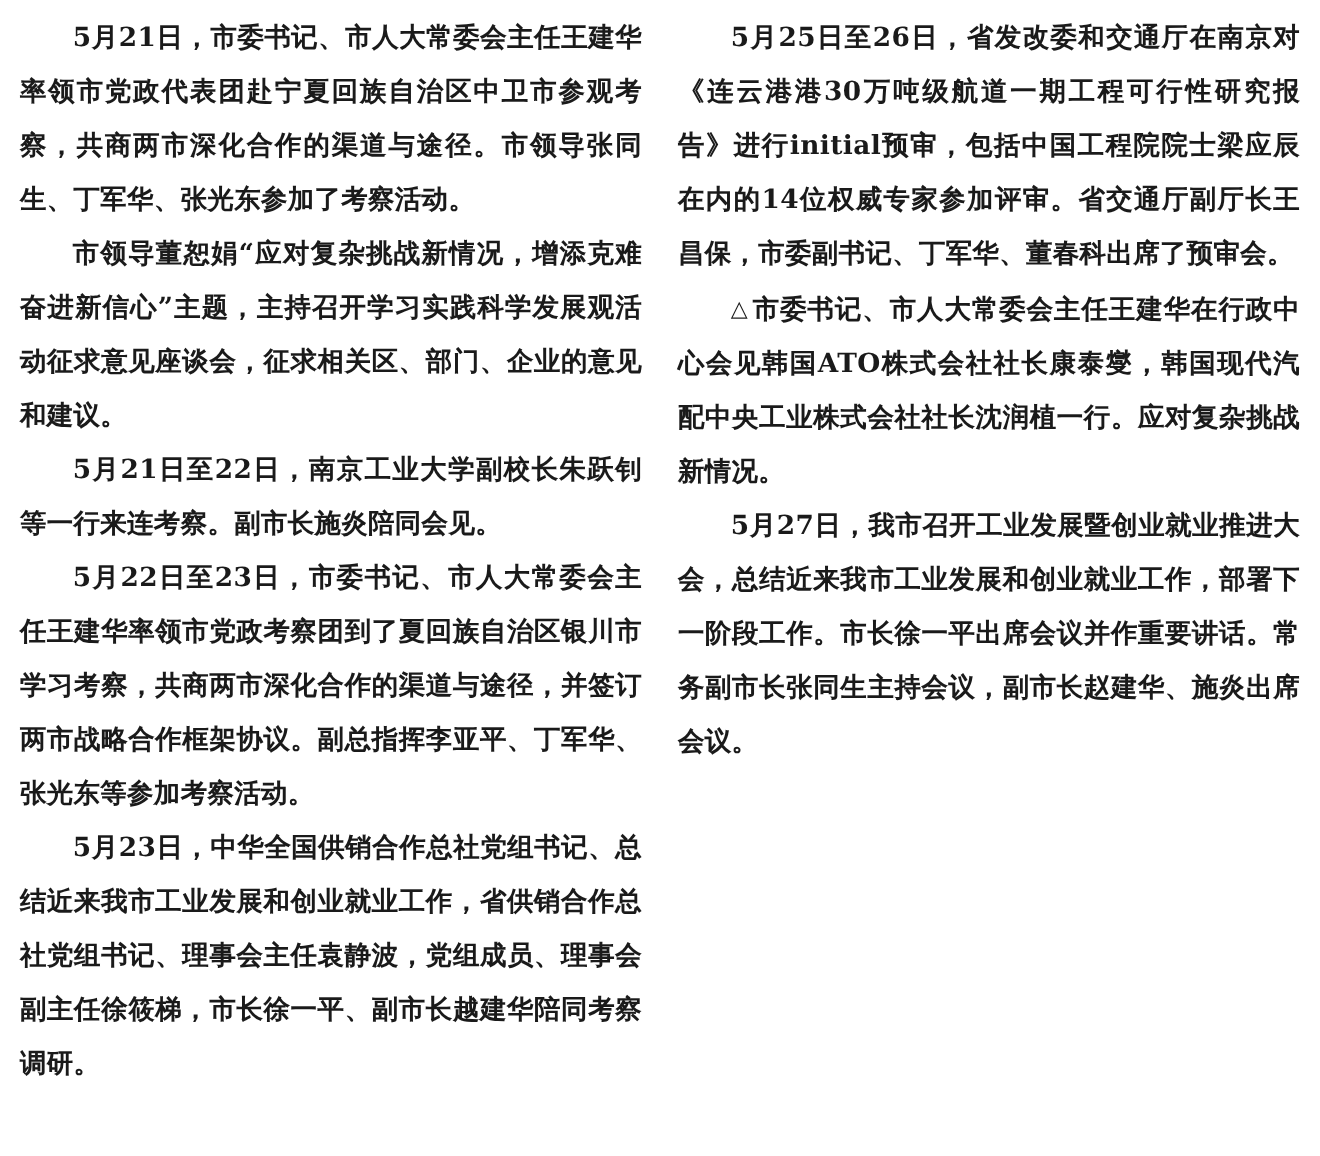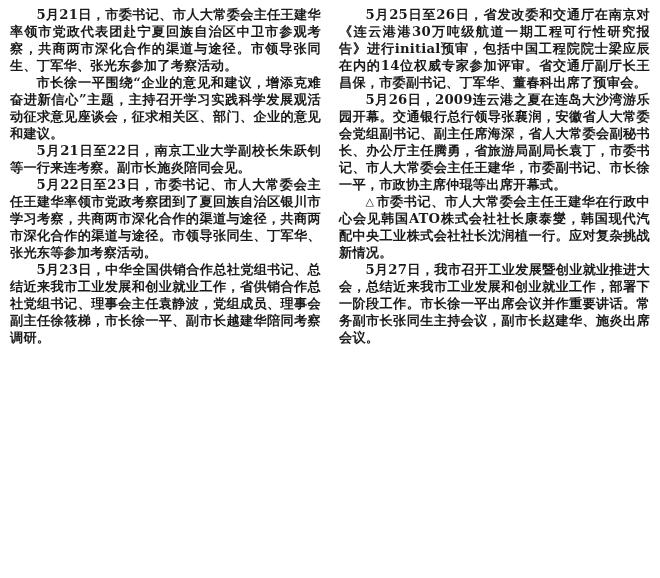--- a/index.html
+++ b/index.html
@@ -30,21 +30,21 @@
   }
   .column.left {
     padding-right: 2px;
   }
   .column.right {
     padding-left: 2px;
   }
   p.para {
     margin: 0 0 0 0;
     font-size: 13.2px;
-    line-height: 17px;
+    line-height: 27px;
     text-align: justify;
     text-justify: inter-ideograph;
     text-indent: 2em;
     letter-spacing: 0.2px;
     font-weight: 600;
   }
   p.para.noindent {
     text-indent: 0;
   }
   p.para.tri {
@@ -56,26 +56,25 @@
     padding-right: 2px;
   }
 </style>
 </head>
 <body>
 
 <div class="page">
 
   <div class="column left">
     <p class="para">5月21日，市委书记、市人大常委会主任王建华率领市党政代表团赴宁夏回族自治区中卫市参观考察，共商两市深化合作的渠道与途径。市领导张同生、丁军华、张光东参加了考察活动。</p>
-    <p class="para">市长徐一平围绕“企业的意见和建议，增添克难奋进新信心”主题，主持召开学习实践科学发展观活动征求意见座谈会，征求相关区、部门、企业的意见和建议。</p>
+    <p class="para">市领导董恕娟“应对复杂挑战新情况，增添克难奋进新信心”主题，主持召开学习实践科学发展观活动征求意见座谈会，征求相关区、部门、企业的意见和建议。</p>
     <p class="para">5月21日至22日，南京工业大学副校长朱跃钊等一行来连考察。副市长施炎陪同会见。</p>
-    <p class="para">5月22日至23日，市委书记、市人大常委会主任王建华率领市党政考察团到了夏回族自治区银川市学习考察，共商两市深化合作的渠道与途径，共商两市深化合作的渠道与途径。市领导张同生、丁军华、张光东等参加考察活动。</p>
+    <p class="para">5月22日至23日，市委书记、市人大常委会主任王建华率领市党政考察团到了夏回族自治区银川市学习考察，共商两市深化合作的渠道与途径，并签订两市战略合作框架协议。副总指挥李亚平、丁军华、张光东等参加考察活动。</p>
     <p class="para">5月23日，中华全国供销合作总社党组书记、总结近来我市工业发展和创业就业工作，省供销合作总社党组书记、理事会主任袁静波，党组成员、理事会副主任徐筱梯，市长徐一平、副市长越建华陪同考察调研。</p>
   </div>
 
   <div class="column right">
     <p class="para">5月25日至26日，省发改委和交通厅在南京对《连云港港30万吨级航道一期工程可行性研究报告》进行initial预审，包括中国工程院院士梁应辰在内的14位权威专家参加评审。省交通厅副厅长王昌保，市委副书记、丁军华、董春科出席了预审会。</p>
-    <p class="para">5月26日，2009连云港之夏在连岛大沙湾游乐园开幕。交通银行总行领导张襄润，安徽省人大常委会党组副书记、副主任席海深，省人大常委会副秘书长、办公厅主任腾勇，省旅游局副局长袁丁，市委书记、市人大常委会主任王建华，市委副书记、市长徐一平，市政协主席仲琨等出席开幕式。</p>
     <p class="para tri"><span class="tri-mark">△</span><span>市委书记、市人大常委会主任王建华在行政中心会见韩国ATO株式会社社长康泰燮，韩国现代汽配中央工业株式会社社长沈润植一行。应对复杂挑战新情况。</span></p>
     <p class="para">5月27日，我市召开工业发展暨创业就业推进大会，总结近来我市工业发展和创业就业工作，部署下一阶段工作。市长徐一平出席会议并作重要讲话。常务副市长张同生主持会议，副市长赵建华、施炎出席会议。</p>
   </div>
 
 </div>
 
 </body></html>

